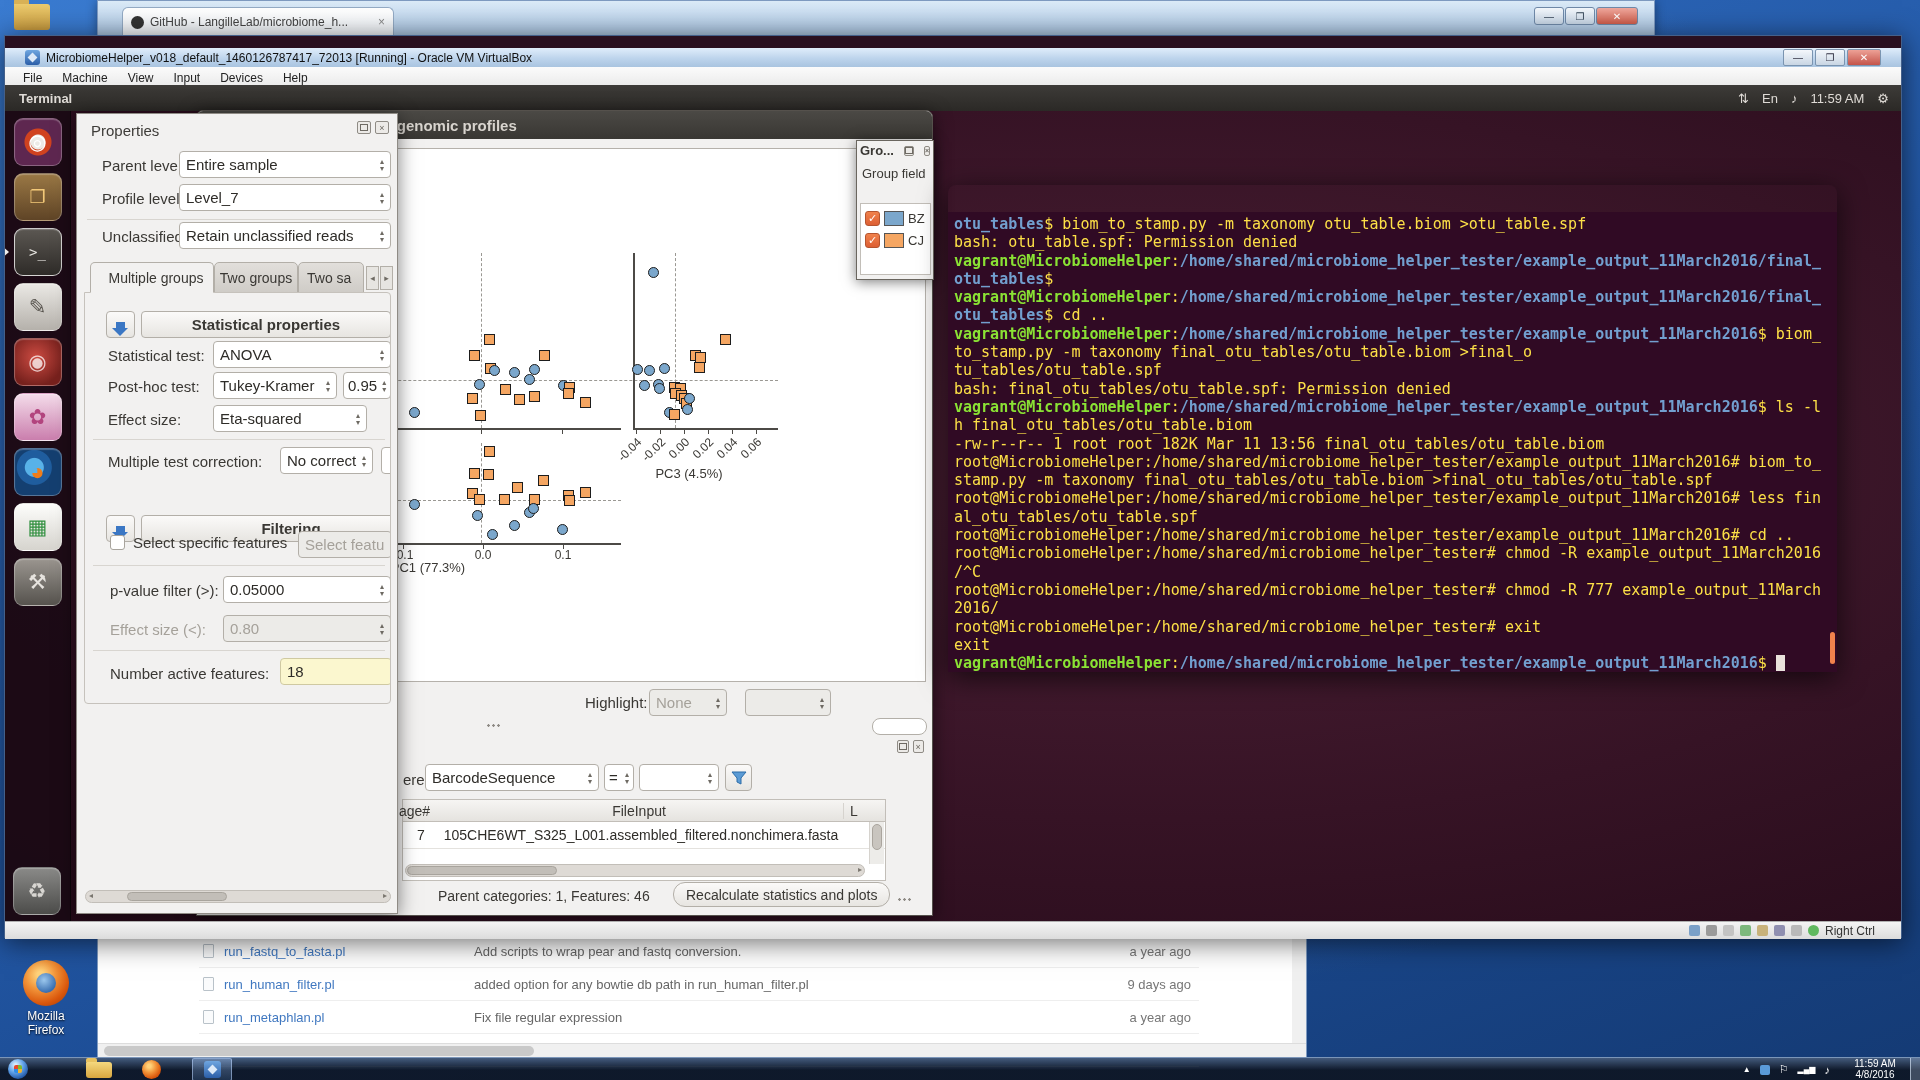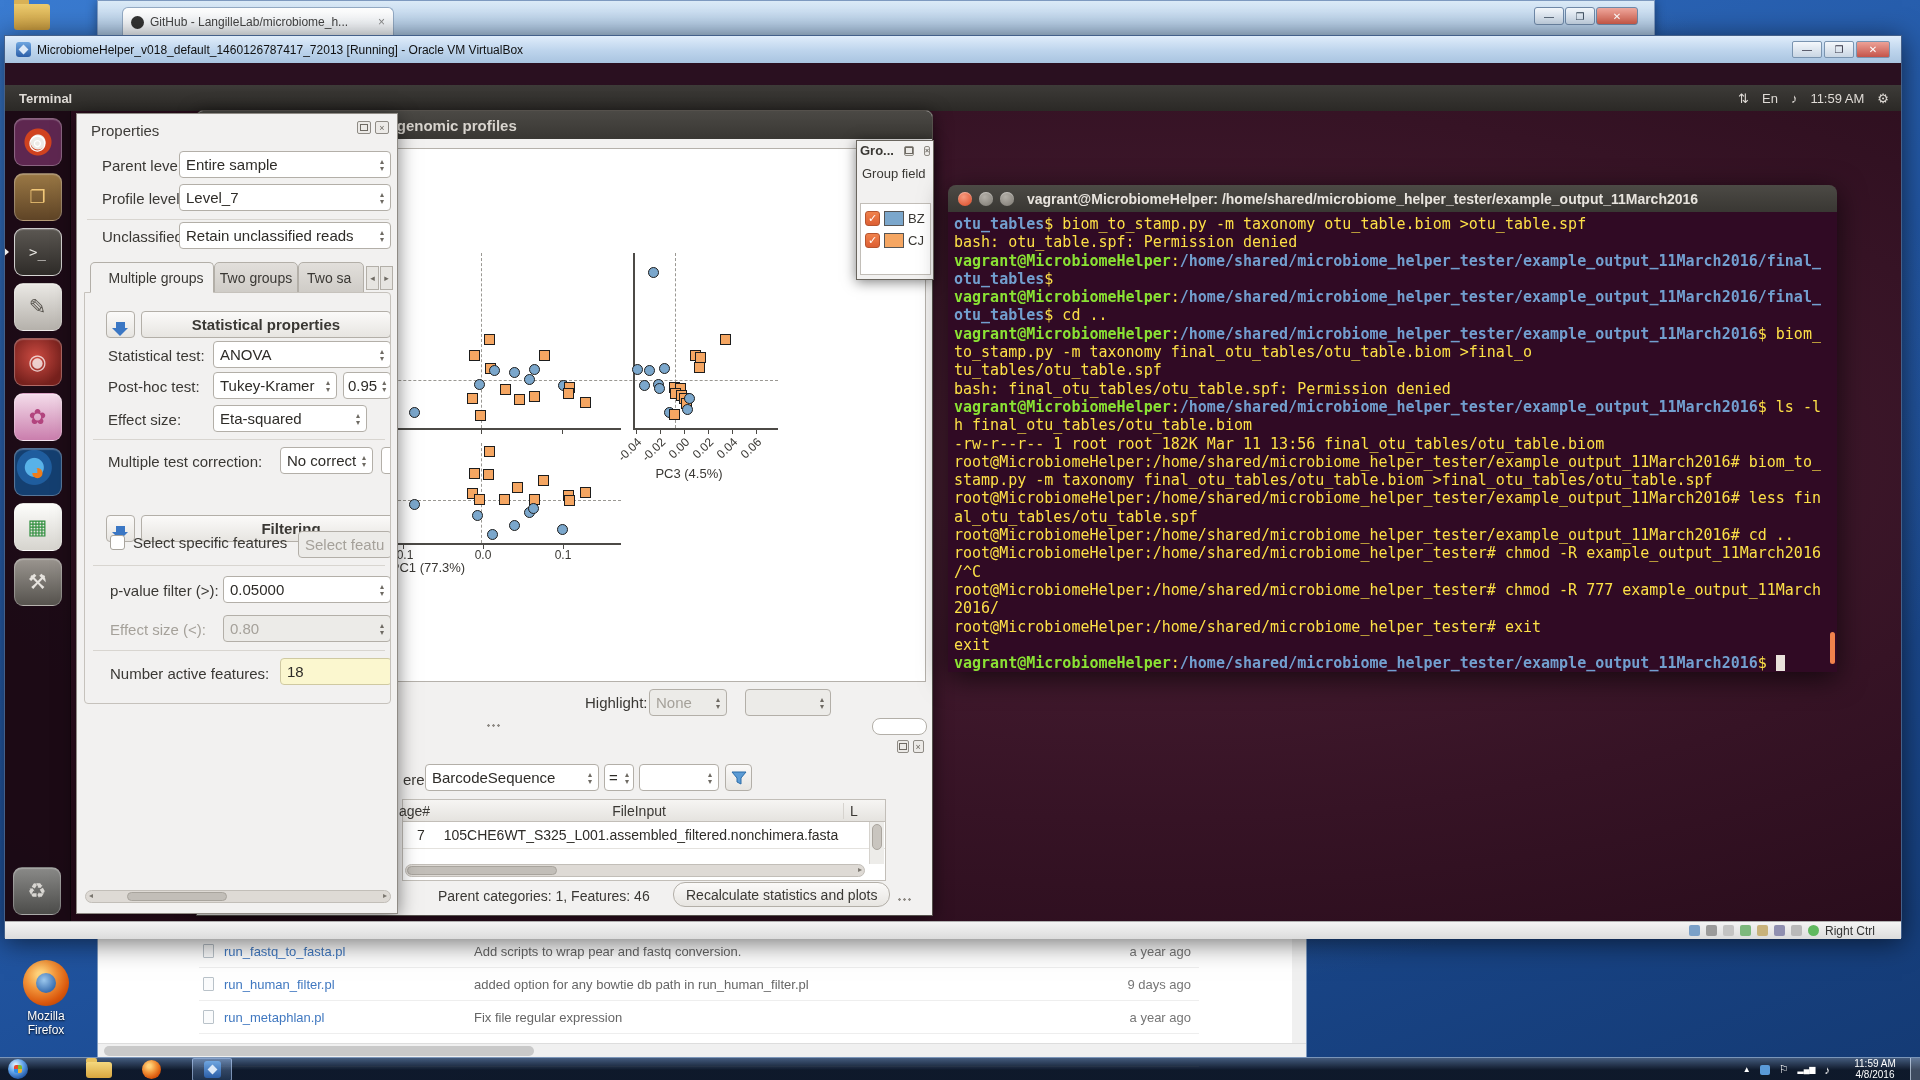--- a/index.html
+++ b/index.html
@@ -34,21 +34,21 @@
   .gh-ic{width:11px;height:14px;border:1px solid #b9c2c9;border-radius:1px;background:#fafbfc;flex:0 0 auto;margin-left:4px;}
   .gh-name{color:#4078c0;width:240px;white-space:nowrap;overflow:hidden;}
   .gh-msg{color:#666;flex:1;white-space:nowrap;overflow:hidden;}
   .gh-age{color:#767676;width:92px;text-align:right;padding-right:8px;white-space:nowrap;}
   .b-hscroll{position:absolute;left:98px;top:1043px;width:1208px;height:14px;background:#f0f0f0;border-top:1px solid #ddd;}
   .b-hthumb{position:absolute;left:6px;top:2px;width:430px;height:10px;background:#c9c9c9;border-radius:5px;}
   .b-vscroll{position:absolute;left:1292px;top:36px;width:14px;height:1007px;background:#f0f0f0;}
   .b-vthumb{position:absolute;left:2px;top:8px;width:10px;height:180px;background:#c9c9c9;border-radius:5px;}
   
   .vb{position:absolute;left:4px;top:35px;width:1898px;height:903px;border:1px solid #44608a;box-shadow:0 4px 26px rgba(0,0,0,.6);background:#2a1020;}
-  .vb-title{height:27px;background:linear-gradient(#e0edfb,#bdd4ec 55%,#a9c4e0);display:flex;align-items:center;padding:0 11px;font-size:12px;color:#111;}
+  .vb-title{height:19px;background:linear-gradient(#e0edfb,#bdd4ec 55%,#a9c4e0);display:flex;align-items:center;padding:0 20px;font-size:12px;color:#111;margin-top:12px;}
   .vb-ico{width:15px;height:15px;border-radius:3px;background:linear-gradient(#6fa6e0,#2b5ea8);margin-right:6px;position:relative;}
   .vb-ico::before{content:"";position:absolute;left:4px;top:4px;width:7px;height:7px;background:#dce9f8;transform:rotate(45deg);}
   .vb-btns{margin-left:auto;display:flex;gap:2px;}
   .vbb{width:30px;height:17px;border:1px solid #7a94b0;border-radius:2px;background:linear-gradient(#f4f7fb,#c9d6e4);color:#334;font-size:10px;line-height:15px;text-align:center;}
   .vbb.close{width:34px;background:linear-gradient(#eda196,#c4544a);color:#fff;}
   .vb-menu{height:22px;background:linear-gradient(#fbfbfb,#e9e9e9);border-bottom:1px solid #c6c6c6;display:flex;align-items:center;padding-left:8px;font-size:12px;color:#222;}
   .vb-mi{padding:0 10px;}
   .vm{position:absolute;left:0;top:49px;width:1896px;height:836px;background:radial-gradient(ellipse at 60% 45%, #4d2036 0%, #361325 55%, #240a18 100%);overflow:hidden;}
   .vb-status{position:absolute;left:0;top:885px;width:1896px;height:18px;background:linear-gradient(#f4f4f4,#dcdcdc);border-top:1px solid #b0b0b0;display:flex;align-items:center;justify-content:flex-end;gap:6px;padding-right:26px;font-size:12px;color:#333;}
   .vbs-ic{width:11px;height:11px;border-radius:2px;display:inline-block;}
@@ -217,20 +217,28 @@
   <div class="vb">
     <div class="vb-title">
       <span class="vb-ico"></span>
       <span>MicrobiomeHelper_v018_default_1460126787417_72013 [Running] - Oracle VM VirtualBox</span>
       <span class="vb-btns">
         <span class="vbb">—</span>
         <span class="vbb">❐</span>
         <span class="vbb close">✕</span>
       </span>
     </div>
+    <div class="vb-menu" id="vb-menu">
+        <span class="vb-mi">File</span>
+        <span class="vb-mi">Machine</span>
+        <span class="vb-mi">View</span>
+        <span class="vb-mi">Input</span>
+        <span class="vb-mi">Devices</span>
+        <span class="vb-mi">Help</span>
+      </div>
 
     <div class="vm">
 
       <div class="u-panel">
         <span class="u-title">Terminal</span>
         <span class="u-right">
           <span>⇅</span>
           <span>En</span>
           <span>♪</span>
           <span>11:59 AM</span>
@@ -585,26 +593,20 @@
           </div>
         </div>
         <div class="hs-track" style="left:8px;top:776px;width:306px;">
           <span style="position:absolute;left:3px;top:0;font-size:8px;color:#7a766f;">◂</span>
           <div class="hs-thumb" style="left:41px;width:100px;"></div>
           <span style="position:absolute;right:3px;top:0;font-size:8px;color:#7a766f;">▸</span>
         </div>
       </div>
 
       <div class="vm-abs term">
-        <div class="t-title">
-          <span class="tc close"></span>
-          <span class="tc min"></span>
-          <span class="tc max"></span>
-          <span class="t-tt">vagrant@MicrobiomeHelper: /home/shared/microbiome_helper_tester/example_output_11March2016</span>
-        </div>
         <div class="t-body" id="t-body"><div class="t-line"><span class="c-b">otu_tables</span><span class="c-w">$ biom_to_stamp.py -m taxonomy otu_table.biom &gt;otu_table.spf</span></div><div class="t-line"><span class="c-w">bash: otu_table.spf: Permission denied</span></div><div class="t-line"><span class="c-g">vagrant@MicrobiomeHelper</span><span class="c-w">:</span><span class="c-b">/home/shared/microbiome_helper_tester/example_output_11March2016/final_</span></div><div class="t-line"><span class="c-b">otu_tables</span><span class="c-w">$</span></div><div class="t-line"><span class="c-g">vagrant@MicrobiomeHelper</span><span class="c-w">:</span><span class="c-b">/home/shared/microbiome_helper_tester/example_output_11March2016/final_</span></div><div class="t-line"><span class="c-b">otu_tables</span><span class="c-w">$ cd ..</span></div><div class="t-line"><span class="c-g">vagrant@MicrobiomeHelper</span><span class="c-w">:</span><span class="c-b">/home/shared/microbiome_helper_tester/example_output_11March2016</span><span class="c-w">$ biom_</span></div><div class="t-line"><span class="c-w">to_stamp.py -m taxonomy final_otu_tables/otu_table.biom &gt;final_o</span></div><div class="t-line"><span class="c-w">tu_tables/otu_table.spf</span></div><div class="t-line"><span class="c-w">bash: final_otu_tables/otu_table.spf: Permission denied</span></div><div class="t-line"><span class="c-g">vagrant@MicrobiomeHelper</span><span class="c-w">:</span><span class="c-b">/home/shared/microbiome_helper_tester/example_output_11March2016</span><span class="c-w">$ ls -l</span></div><div class="t-line"><span class="c-w">h final_otu_tables/otu_table.biom</span></div><div class="t-line"><span class="c-w">-rw-r--r-- 1 root root 182K Mar 11 13:56 final_otu_tables/otu_table.biom</span></div><div class="t-line"><span class="c-w">root@MicrobiomeHelper:/home/shared/microbiome_helper_tester/example_output_11March2016# biom_to_</span></div><div class="t-line"><span class="c-w">stamp.py -m taxonomy final_otu_tables/otu_table.biom &gt;final_otu_tables/otu_table.spf</span></div><div class="t-line"><span class="c-w">root@MicrobiomeHelper:/home/shared/microbiome_helper_tester/example_output_11March2016# less fin</span></div><div class="t-line"><span class="c-w">al_otu_tables/otu_table.spf</span></div><div class="t-line"><span class="c-w">root@MicrobiomeHelper:/home/shared/microbiome_helper_tester/example_output_11March2016# cd ..</span></div><div class="t-line"><span class="c-w">root@MicrobiomeHelper:/home/shared/microbiome_helper_tester# chmod -R example_output_11March2016</span></div><div class="t-line"><span class="c-w">/^C</span></div><div class="t-line"><span class="c-w">root@MicrobiomeHelper:/home/shared/microbiome_helper_tester# chmod -R 777 example_output_11March</span></div><div class="t-line"><span class="c-w">2016/</span></div><div class="t-line"><span class="c-w">root@MicrobiomeHelper:/home/shared/microbiome_helper_tester# exit</span></div><div class="t-line"><span class="c-w">exit</span></div><div class="t-line"><span class="c-g">vagrant@MicrobiomeHelper</span><span class="c-w">:</span><span class="c-b">/home/shared/microbiome_helper_tester/example_output_11March2016</span><span class="c-w">$ </span><span class="cursor"></span></div></div>
         <div class="t-scroll"></div>
       </div>
     </div>
 
     <div class="vb-status">
       <span class="vbs-ic" style="background:#7aa0c8;"></span>
       <span class="vbs-ic" style="background:#9a9a9a;"></span>
       <span class="vbs-ic" style="background:#c3c3c3;"></span>
       <span class="vbs-ic" style="background:#7cb87c;"></span>

